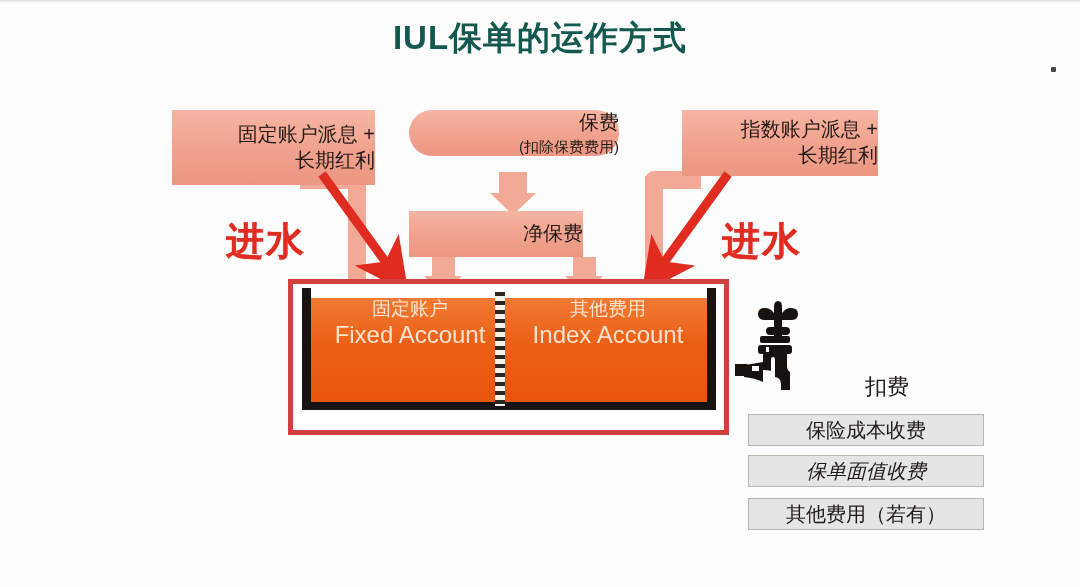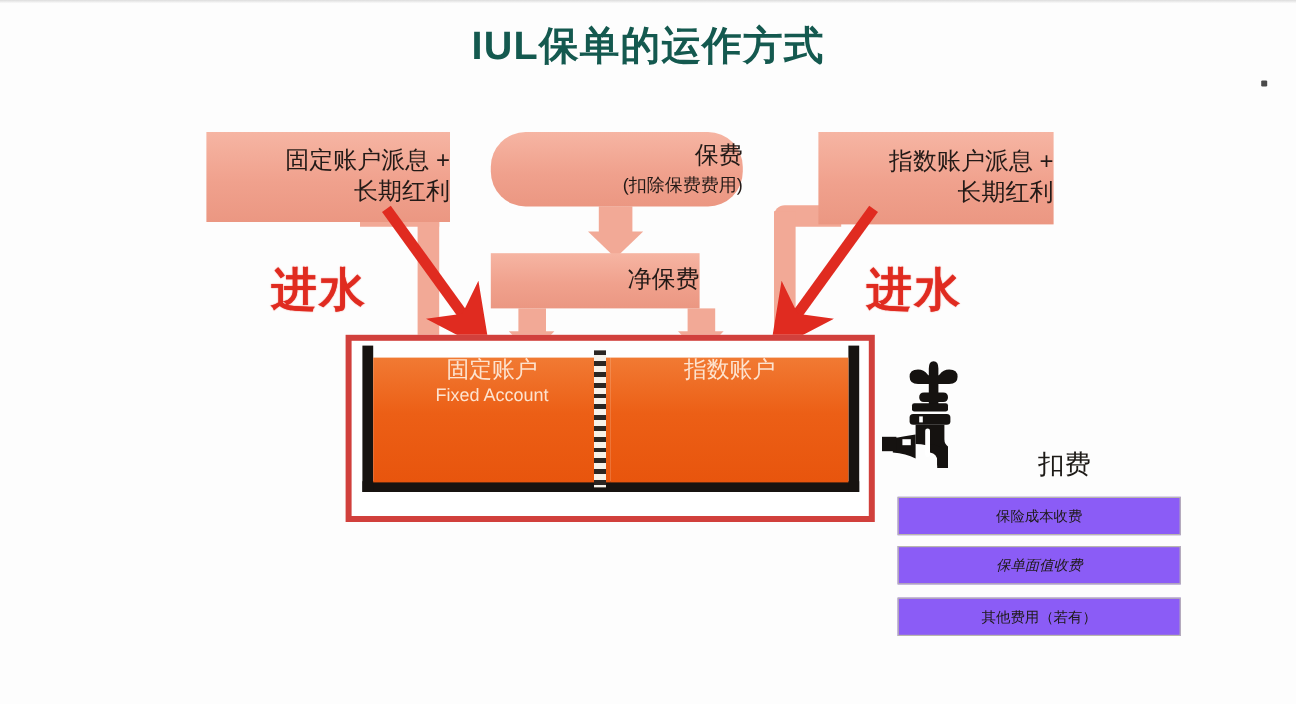--- a/index.html
+++ b/index.html
@@ -55,26 +55,26 @@
     text-align: center;
     line-height: 1.28;
   }
   #box-fixed-dividend {
     left: 172px; top: 110px;
     width: 203px; height: 75px;
     font-size: 20px;
   }
   #box-index-dividend {
     left: 682px; top: 110px;
-    width: 196px; height: 77px;
+    width: 196px; height: 66px;
     font-size: 20px;
   }
   #box-premium {
     left: 409px; top: 110px;
-    width: 210px; height: 62px;
+    width: 210px; height: 46px;
     font-size: 20px;
     border-radius: 29px;
   }
   #box-premium .sub {
     font-size: 15px;
     margin-top: 2px;
   }
   #box-net-premium {
     left: 409px; top: 211px;
     width: 174px; height: 46px;
@@ -161,21 +161,21 @@
     position: relative;
     background: linear-gradient(180deg, #f17a33 0%, #ec5f16 45%, #e8550d 100%);
     display: flex;
     flex-direction: column;
     align-items: center;
     justify-content: flex-start;
     color: #fde3cf;
     line-height: 1.2;
   }
   .tank-cell .cn { font-size: 19px; }
-  .tank-cell .en { font-size: 15px; }
+  .tank-cell .en { font-size: 24px; }
   #tank-divider {
     position: absolute;
     left: 495px; top: 292px;
     width: 10px; height: 114px;
     background: #f7f2ea;
     background-image: repeating-linear-gradient(to bottom, #2c2622 0px, #2c2622 4px, #f7f2ea 4px, #f7f2ea 9px);
   }
 
   
   #faucet { position: absolute; left: 735px; top: 300px; }
@@ -186,25 +186,25 @@
     color: #1d1a17;
     margin-left: 45px;
   }
 
   
   .fee-box {
     position: absolute;
     box-sizing: border-box;
     width: 236px; height: 32px;
     border: 1px solid #b9b6ae;
-    background: #8b5cf6;
+    background: #e5e5e5;
     display: flex;
     align-items: center;
     justify-content: center;
-    font-size: 12px;
+    font-size: 20px;
     color: #1d1a17;
   }
   #fee-0 { left: 748px; top: 414px; }
   #fee-1 { left: 748px; top: 455px; font-style: italic; }
   #fee-2 { left: 748px; top: 498px; align-items: center; }
 </style>
 </head>
 <body>
 
 <div id="stage">
@@ -271,21 +271,22 @@
   </svg>
 
   <div id="tank-outline"></div>
   <div id="tank-body"></div>
   <div id="tank-fill">
     <div class="tank-cell">
       <span class="cn">固定账户</span>
       <span class="en">Fixed Account</span>
     </div>
     <div class="tank-cell">
-      <span class="cn">指数账户</span>
+      <span class="cn">其他费用</span>
+      <span class="en">Index Account</span>
     </div>
   </div>
   <div id="tank-divider"></div>
 
   <svg id="faucet" width="105" height="100" viewBox="0 0 105 100">
     <g fill="#151210">
 
       <path d="M30 8 q-7 0 -7 6 q0 6 7 6 l9 0 l0 7 l-4 0 q-4 0 -4 4 q0 4 4 4 l4 0 l0 6 l8 0 l0 -6 l4 0 q4 0 4 -4 q0 -4 -4 -4 l-4 0 l0 -7 l9 0 q7 0 7 -6 q0 -6 -7 -6 q-5 0 -8 4 l-1 1 l0 -6 q0 -6 -4 -6 q-4 0 -4 6 l0 6 l-1 -1 q-3 -4 -8 -4 z"></path>
 
       <rect x="25" y="36" width="30" height="7" rx="2"></rect>

